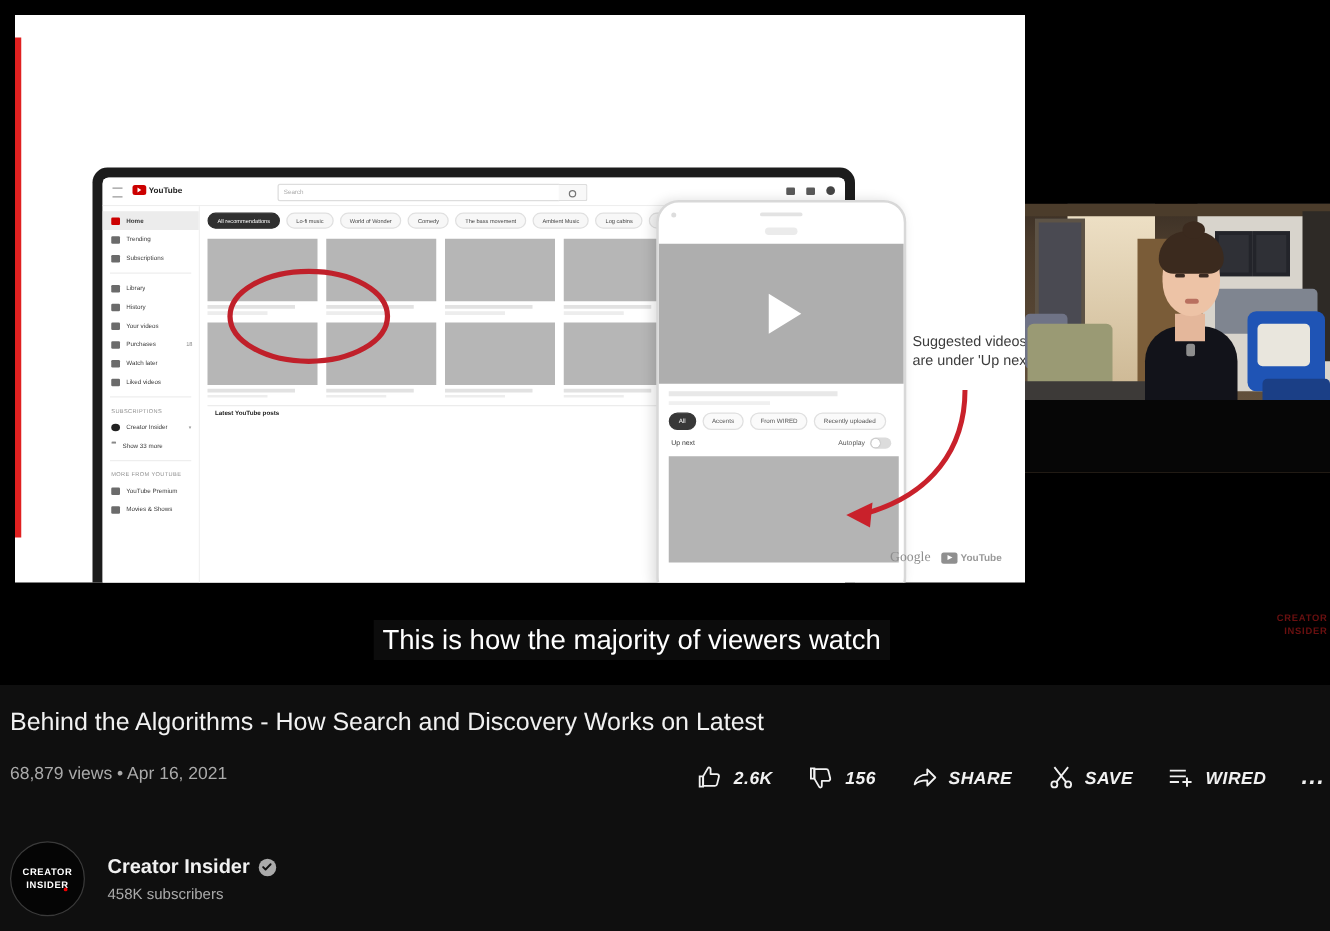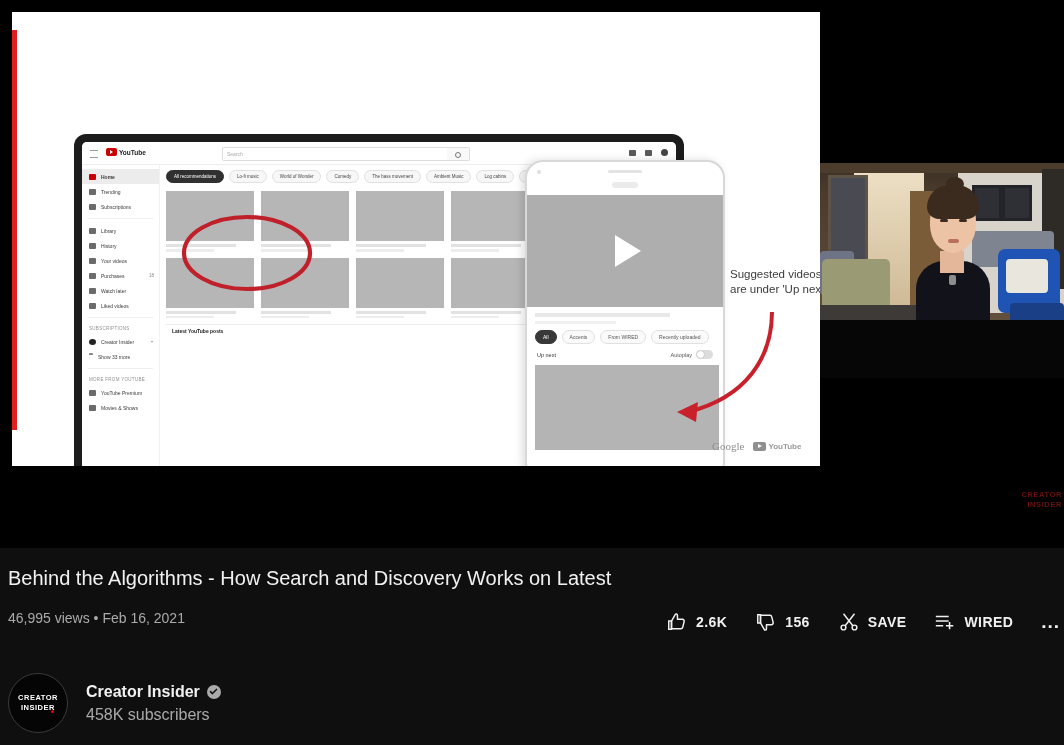--- a/index.html
+++ b/index.html
@@ -120,32 +120,32 @@
 
   .wm{position:absolute;right:2px;top:490px;text-align:right;font-size:7.5px;font-weight:bold;line-height:10px;color:#6a1010;letter-spacing:.6px;}
 
   
   .caption{position:absolute;left:299px;top:496px;background:#0c0c0c;color:#fff;font-size:22px;padding:3px 7px;white-space:nowrap;}
 
   
   #info{position:absolute;left:0;top:548px;width:1064px;height:197px;background:#0f0f0f;}
   .vtitle{position:absolute;left:8px;top:19px;font-size:20px;color:#f1f1f1;white-space:nowrap;}
   .vmeta{position:absolute;left:8px;top:62px;font-size:14px;color:#aaa;}
-  .actions{position:absolute;right:0px;top:58px;display:flex;align-items:center;gap:0px;}
+  .actions{position:absolute;right:0px;top:58px;display:flex;align-items:center;gap:0px;font-style:italic;}
   .act{display:flex;align-items:center;gap:8px;color:#f1f1f1;font-size:14px;font-weight:bold;padding:0 14px;height:32px;letter-spacing:.4px;}
   .act svg{display:block;}
   .act.more{padding-right:4px;font-size:19px;letter-spacing:1px;line-height:8px;}
 
   .owner{position:absolute;left:8px;top:125px;display:flex;align-items:center;gap:18px;}
   .avatar{width:58px;height:58px;border-radius:50%;background:#050505;border:1px solid #3a3a3a;display:flex;flex-direction:column;align-items:center;justify-content:center;color:#fff;font-size:7.5px;font-weight:bold;letter-spacing:.5px;line-height:10px;position:relative;}
   .avatar .dot{position:absolute;right:13px;bottom:19px;width:3px;height:3px;border-radius:50%;background:#e00;}
   .oname{display:flex;align-items:center;gap:7px;font-size:16px;font-weight:bold;color:#f1f1f1;}
   .verif{width:14px;height:14px;border-radius:50%;background:#aaa;display:flex;align-items:center;justify-content:center;}
   .verif svg{display:block;}
-  .osubs{font-size:16px;color:#aaa;margin-top:5px;}
+  .osubs{font-size:12px;color:#aaa;margin-top:5px;}
 </style>
 </head>
 <body>
 
 <div id="player">
 
   <div class="slide">
     <div class="slide-accent"></div>
 
     <div class="laptop">
@@ -374,44 +374,51 @@
     <div class="mouth"></div>
     <div class="neckl"></div>
     <div class="desk"></div>
   </div>
 
   <div class="wm">
     <div>CREATOR</div>
     <div>INSIDER</div>
   </div>
 
+  <div class="caption">This is how the majority of viewers watch</div>
 </div>
 
 <div id="info">
   <div class="vtitle">Behind the Algorithms - How Search and Discovery Works on Latest</div>
   <div class="vmeta">
-    <span>46,995 views</span>
+    <span>68,879 views</span>
     <span>•</span>
-    <span>Feb 16, 2021</span>
+    <span>Apr 16, 2021</span>
   </div>
 
   <div class="actions">
     <div class="act">
       <svg width="22" height="22" viewBox="0 0 24 24">
         <path d="M3 11h3v9H3z" fill="none" stroke="#f1f1f1" stroke-width="1.6"></path>
         <path d="M6 11l4.2-7.2c.6-1 2.3-.6 2.3.7V9h5.4c1.3 0 2.2 1.2 1.9 2.4l-1.6 6.4c-.2.9-1 1.5-1.9 1.5H6z" fill="none" stroke="#f1f1f1" stroke-width="1.6" stroke-linejoin="round"></path>
       </svg>
       <span>2.6K</span>
     </div>
     <div class="act">
       <svg width="22" height="22" viewBox="0 0 24 24">
         <path d="M3 4h3v9H3z" fill="none" stroke="#f1f1f1" stroke-width="1.6"></path>
         <path d="M6 13l4.2 7.2c.6 1 2.3.6 2.3-.7V15h5.4c1.3 0 2.2-1.2 1.9-2.4l-1.6-6.4C17.999 5.3 17.2 4.7 16.3 4.7H6z" fill="none" stroke="#f1f1f1" stroke-width="1.6" stroke-linejoin="round"></path>
       </svg>
       <span>156</span>
+    </div>
+    <div class="act">
+      <svg width="22" height="22" viewBox="0 0 24 24">
+        <path d="M3 18c1-6 6-8.5 11-8.5V5l7 7-7 7v-4.5c-4 0-8 .6-11 3.5z" fill="none" stroke="#f1f1f1" stroke-width="1.6" stroke-linejoin="round"></path>
+      </svg>
+      <span>SHARE</span>
     </div>
     <div class="act">
       <svg width="22" height="22" viewBox="0 0 24 24">
         <circle cx="6" cy="18" r="2.6" fill="none" stroke="#f1f1f1" stroke-width="1.6"></circle>
         <circle cx="18" cy="18" r="2.6" fill="none" stroke="#f1f1f1" stroke-width="1.6"></circle>
         <path d="M7.6 16.3L18 3M16.4 16.3L6 3" fill="none" stroke="#f1f1f1" stroke-width="1.6"></path>
       </svg>
       <span>SAVE</span>
     </div>
     <div class="act">

